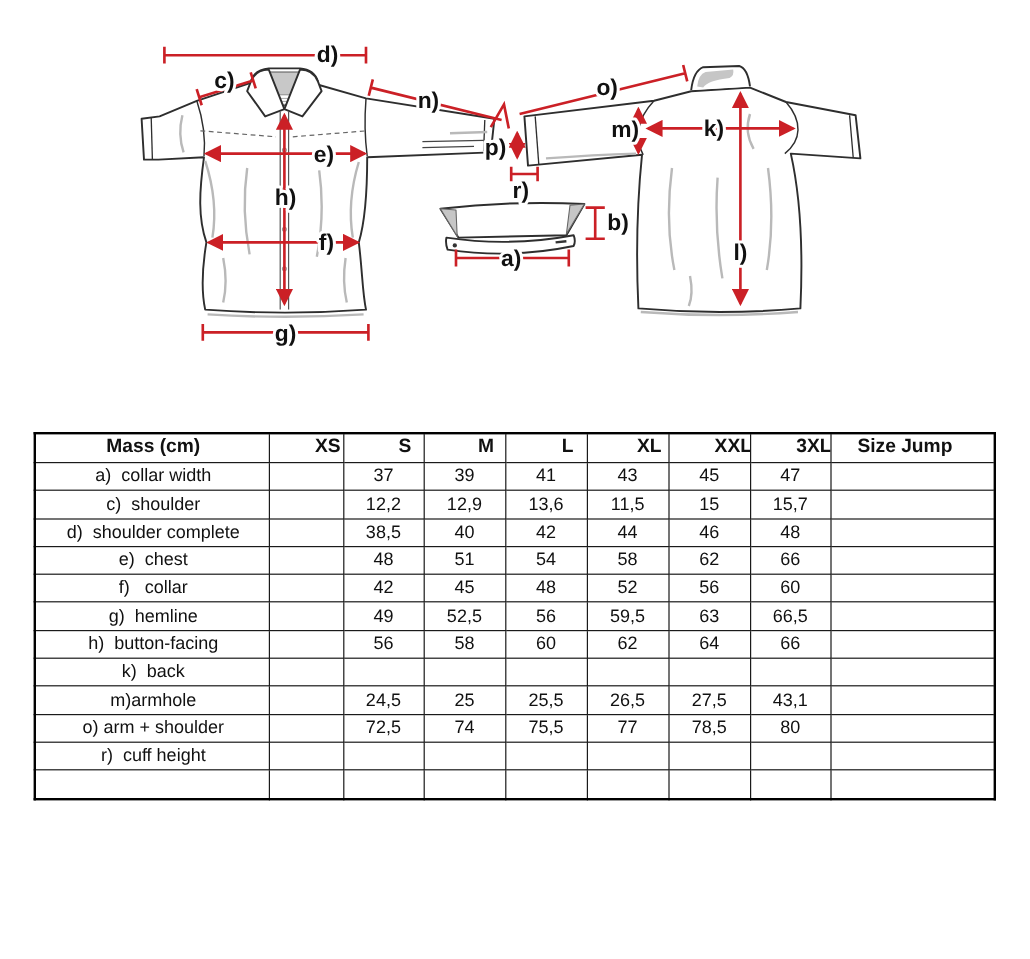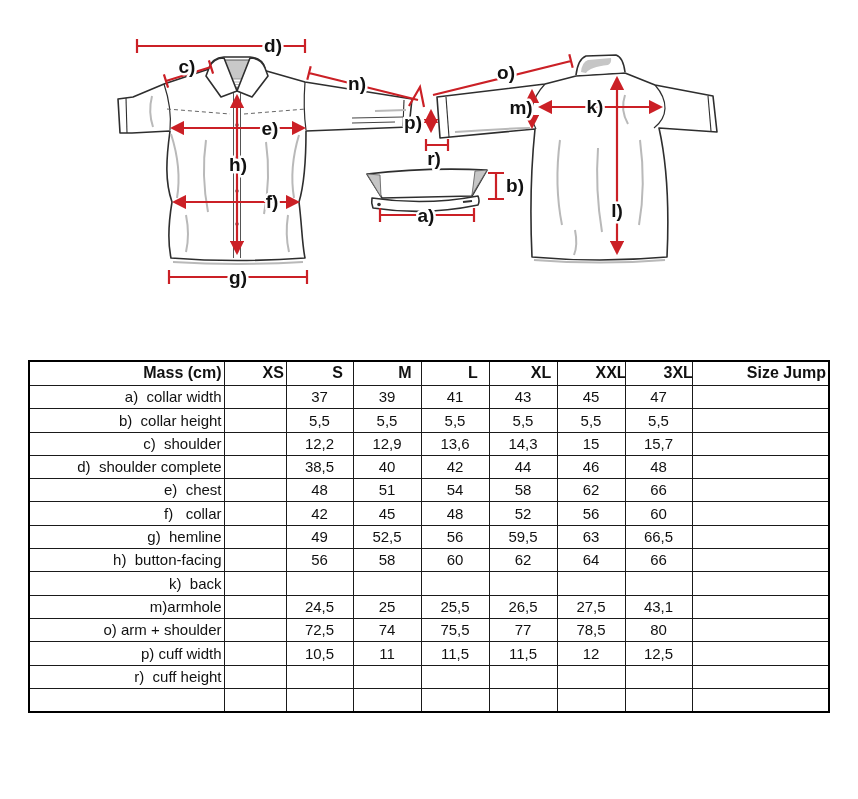--- a/index.html
+++ b/index.html
@@ -41,27 +41,27 @@
     color:#111;
     overflow:hidden;
   }
   table.size-table thead th{
     font-size:16px;
     font-weight:bold;
     height:23px;
     padding-left:38px;
   }
   table.size-table th.c-label, table.size-table td.c-label{
-    text-align:right;
+    text-align:center;
     padding-left:4px;
     white-space:pre;
     margin-left:28px;
   }
   table.size-table th.c-jump{
-    text-align:right;
+    text-align:left;
     padding-left:22px;
   }
 </style>
 </head>
 <body>
 
 <div class="page">
 
   <svg class="diagram" width="858" height="352" viewBox="0 0 858 352">
     <defs>
@@ -247,37 +247,26 @@
           <td></td>
           <td>37</td>
           <td>39</td>
           <td>41</td>
           <td>43</td>
           <td>45</td>
           <td>47</td>
           <td></td>
         </tr>
         <tr>
-          <td class="c-label">b)  collar height</td>
-          <td></td>
-          <td>5,5</td>
-          <td>5,5</td>
-          <td>5,5</td>
-          <td>5,5</td>
-          <td>5,5</td>
-          <td>5,5</td>
-          <td></td>
-        </tr>
-        <tr>
           <td class="c-label">c)  shoulder</td>
           <td></td>
           <td>12,2</td>
           <td>12,9</td>
           <td>13,6</td>
-          <td>14,3</td>
+          <td>11,5</td>
           <td>15</td>
           <td>15,7</td>
           <td></td>
         </tr>
         <tr>
           <td class="c-label">d)  shoulder complete</td>
           <td></td>
           <td>38,5</td>
           <td>40</td>
           <td>42</td>
@@ -357,31 +346,20 @@
           <td></td>
           <td>72,5</td>
           <td>74</td>
           <td>75,5</td>
           <td>77</td>
           <td>78,5</td>
           <td>80</td>
           <td></td>
         </tr>
         <tr>
-          <td class="c-label">p) cuff width</td>
-          <td></td>
-          <td>10,5</td>
-          <td>11</td>
-          <td>11,5</td>
-          <td>11,5</td>
-          <td>12</td>
-          <td>12,5</td>
-          <td></td>
-        </tr>
-        <tr>
           <td class="c-label">r)  cuff height</td>
           <td></td>
           <td></td>
           <td></td>
           <td></td>
           <td></td>
           <td></td>
           <td></td>
           <td></td>
         </tr>

